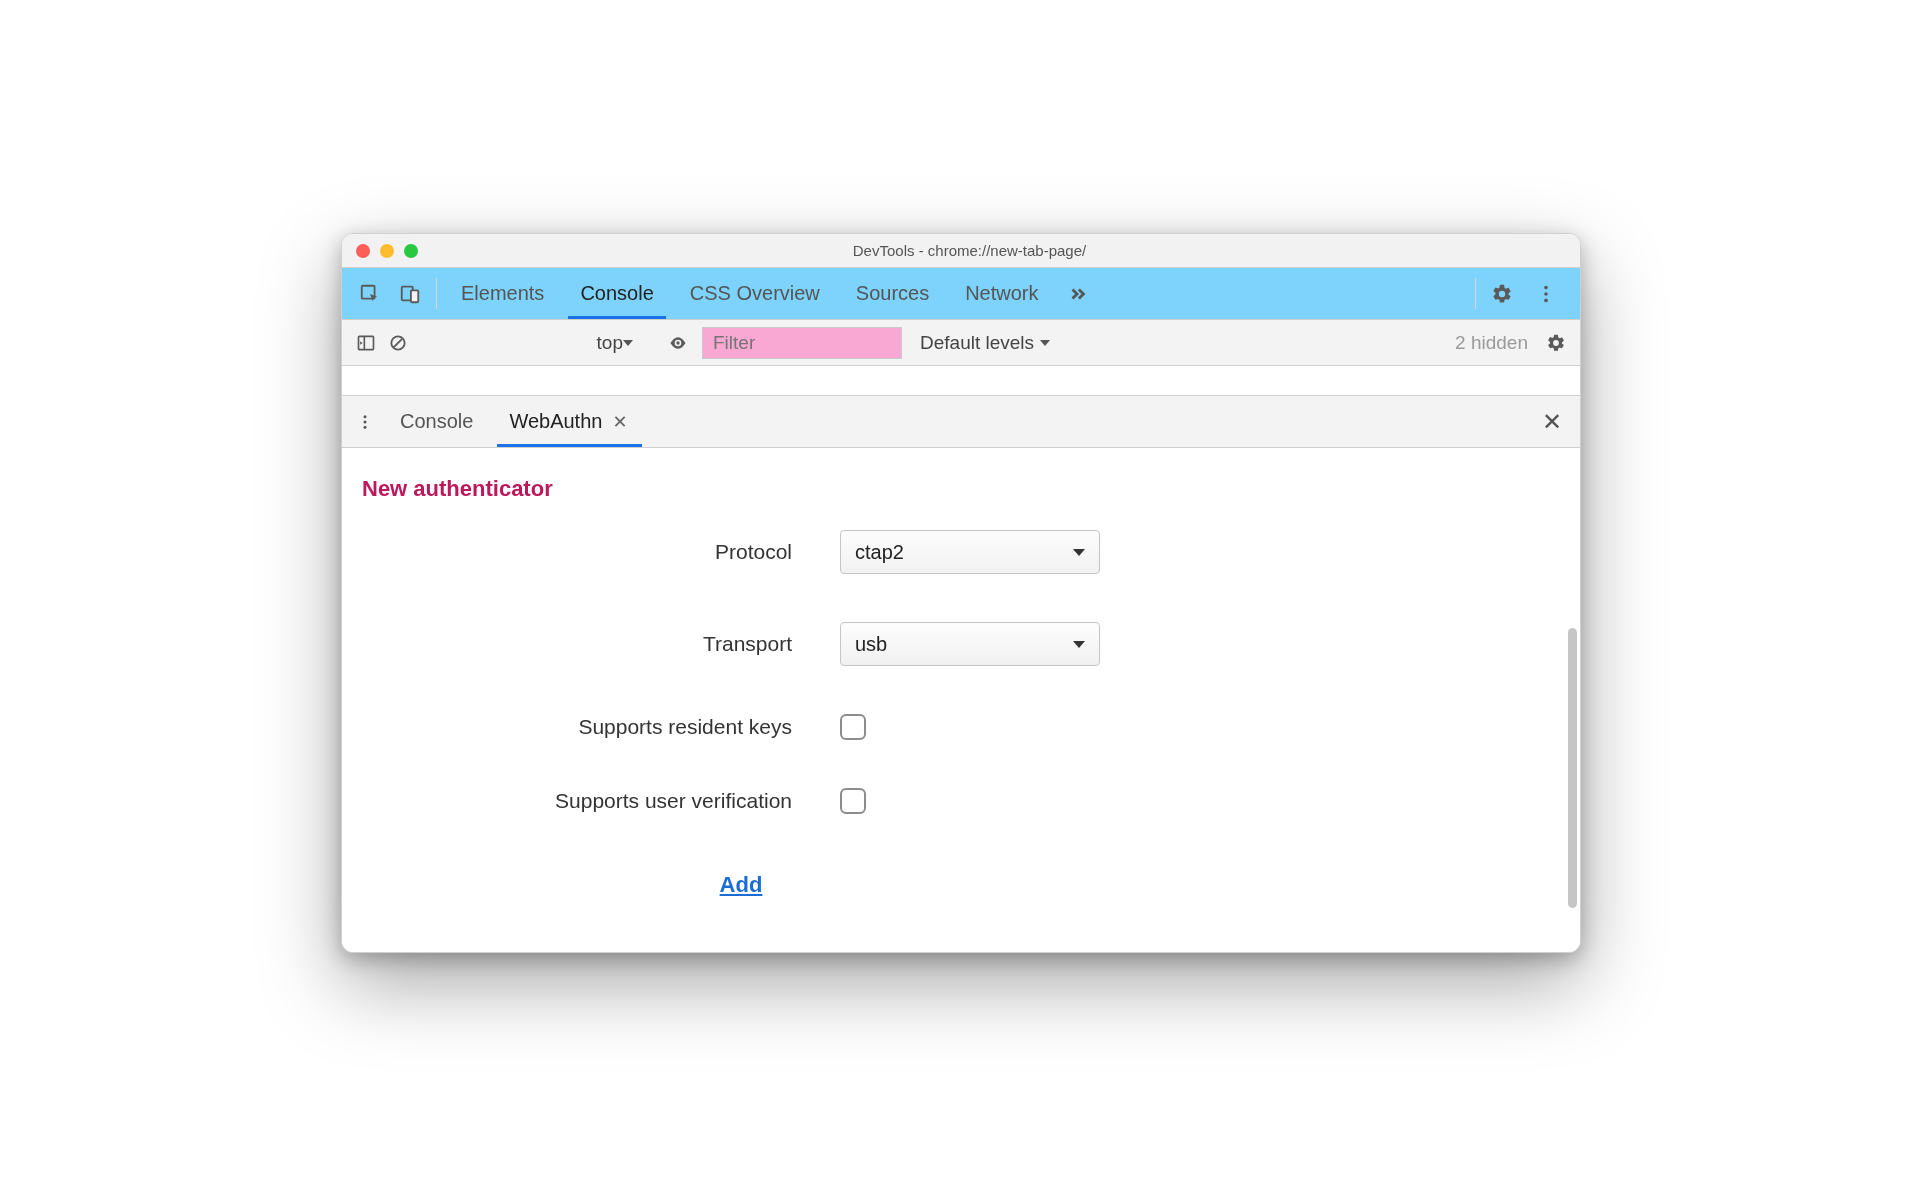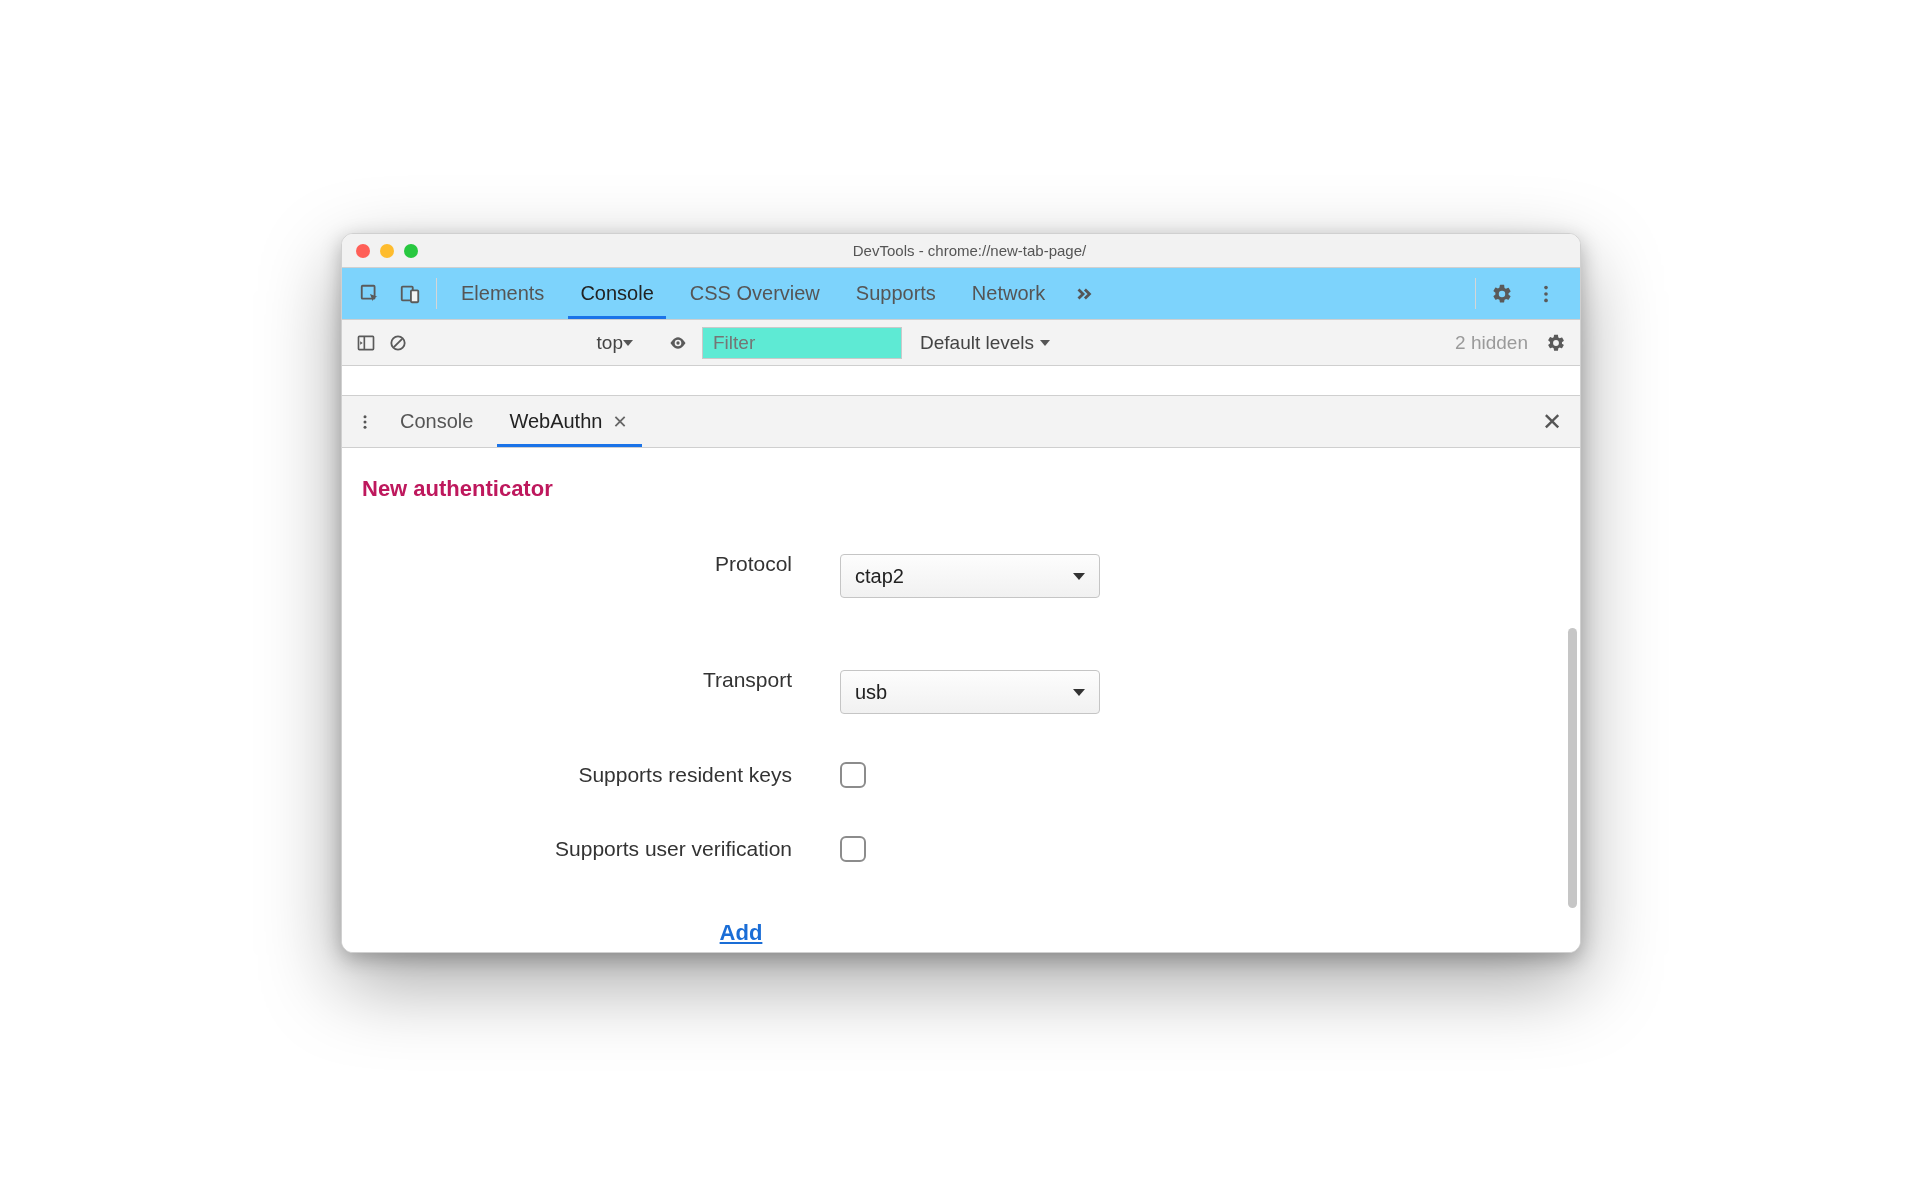--- a/index.html
+++ b/index.html
@@ -140,21 +140,21 @@
     justify-content: flex-end;
     padding: 0 10px;
     font-size: 19px;
     color: #444;
     cursor: pointer;
   }
   .filter-input {
     height: 32px;
     width: 200px;
     border: 1px solid #c9c9c9;
-    background: #5eead4;
+    background: #f9a8d4;
     padding: 0 10px;
     font-size: 19px;
     color: #666;
     margin: 0 8px;
   }
   .levels {
     font-size: 19px;
     color: #444;
     padding: 0 10px;
     display: flex;
@@ -265,21 +265,20 @@
     border-radius: 4px;
     background: linear-gradient(#fdfdfd, #f1f1f1);
     display: flex;
     align-items: center;
     justify-content: space-between;
     padding: 0 14px;
     font-size: 20px;
     color: #222;
     cursor: pointer;
     width: 260px;
-    margin-top: 24px;
   }
   .caret-down {
     width: 0; height: 0;
     border-left: 6px solid transparent;
     border-right: 6px solid transparent;
     border-top: 7px solid #333;
   }
   .caret-down-sm {
     width: 0; height: 0;
     border-left: 5px solid transparent;
@@ -349,21 +348,21 @@
       <div class="tab">
         <span>Elements</span>
       </div>
       <div class="tab active">
         <span>Console</span>
       </div>
       <div class="tab">
         <span>CSS Overview</span>
       </div>
       <div class="tab">
-        <span>Supports</span>
+        <span>Sources</span>
       </div>
       <div class="tab">
         <span>Network</span>
       </div>
 
       <div class="chevrons">
         <svg width="22" height="22" viewBox="0 0 24 24" fill="none" stroke="currentColor" stroke-width="3">
           <path d="M6 7l5 5-5 5"></path>
             <path d="M13 7l5 5-5 5"></path>
         </svg>

